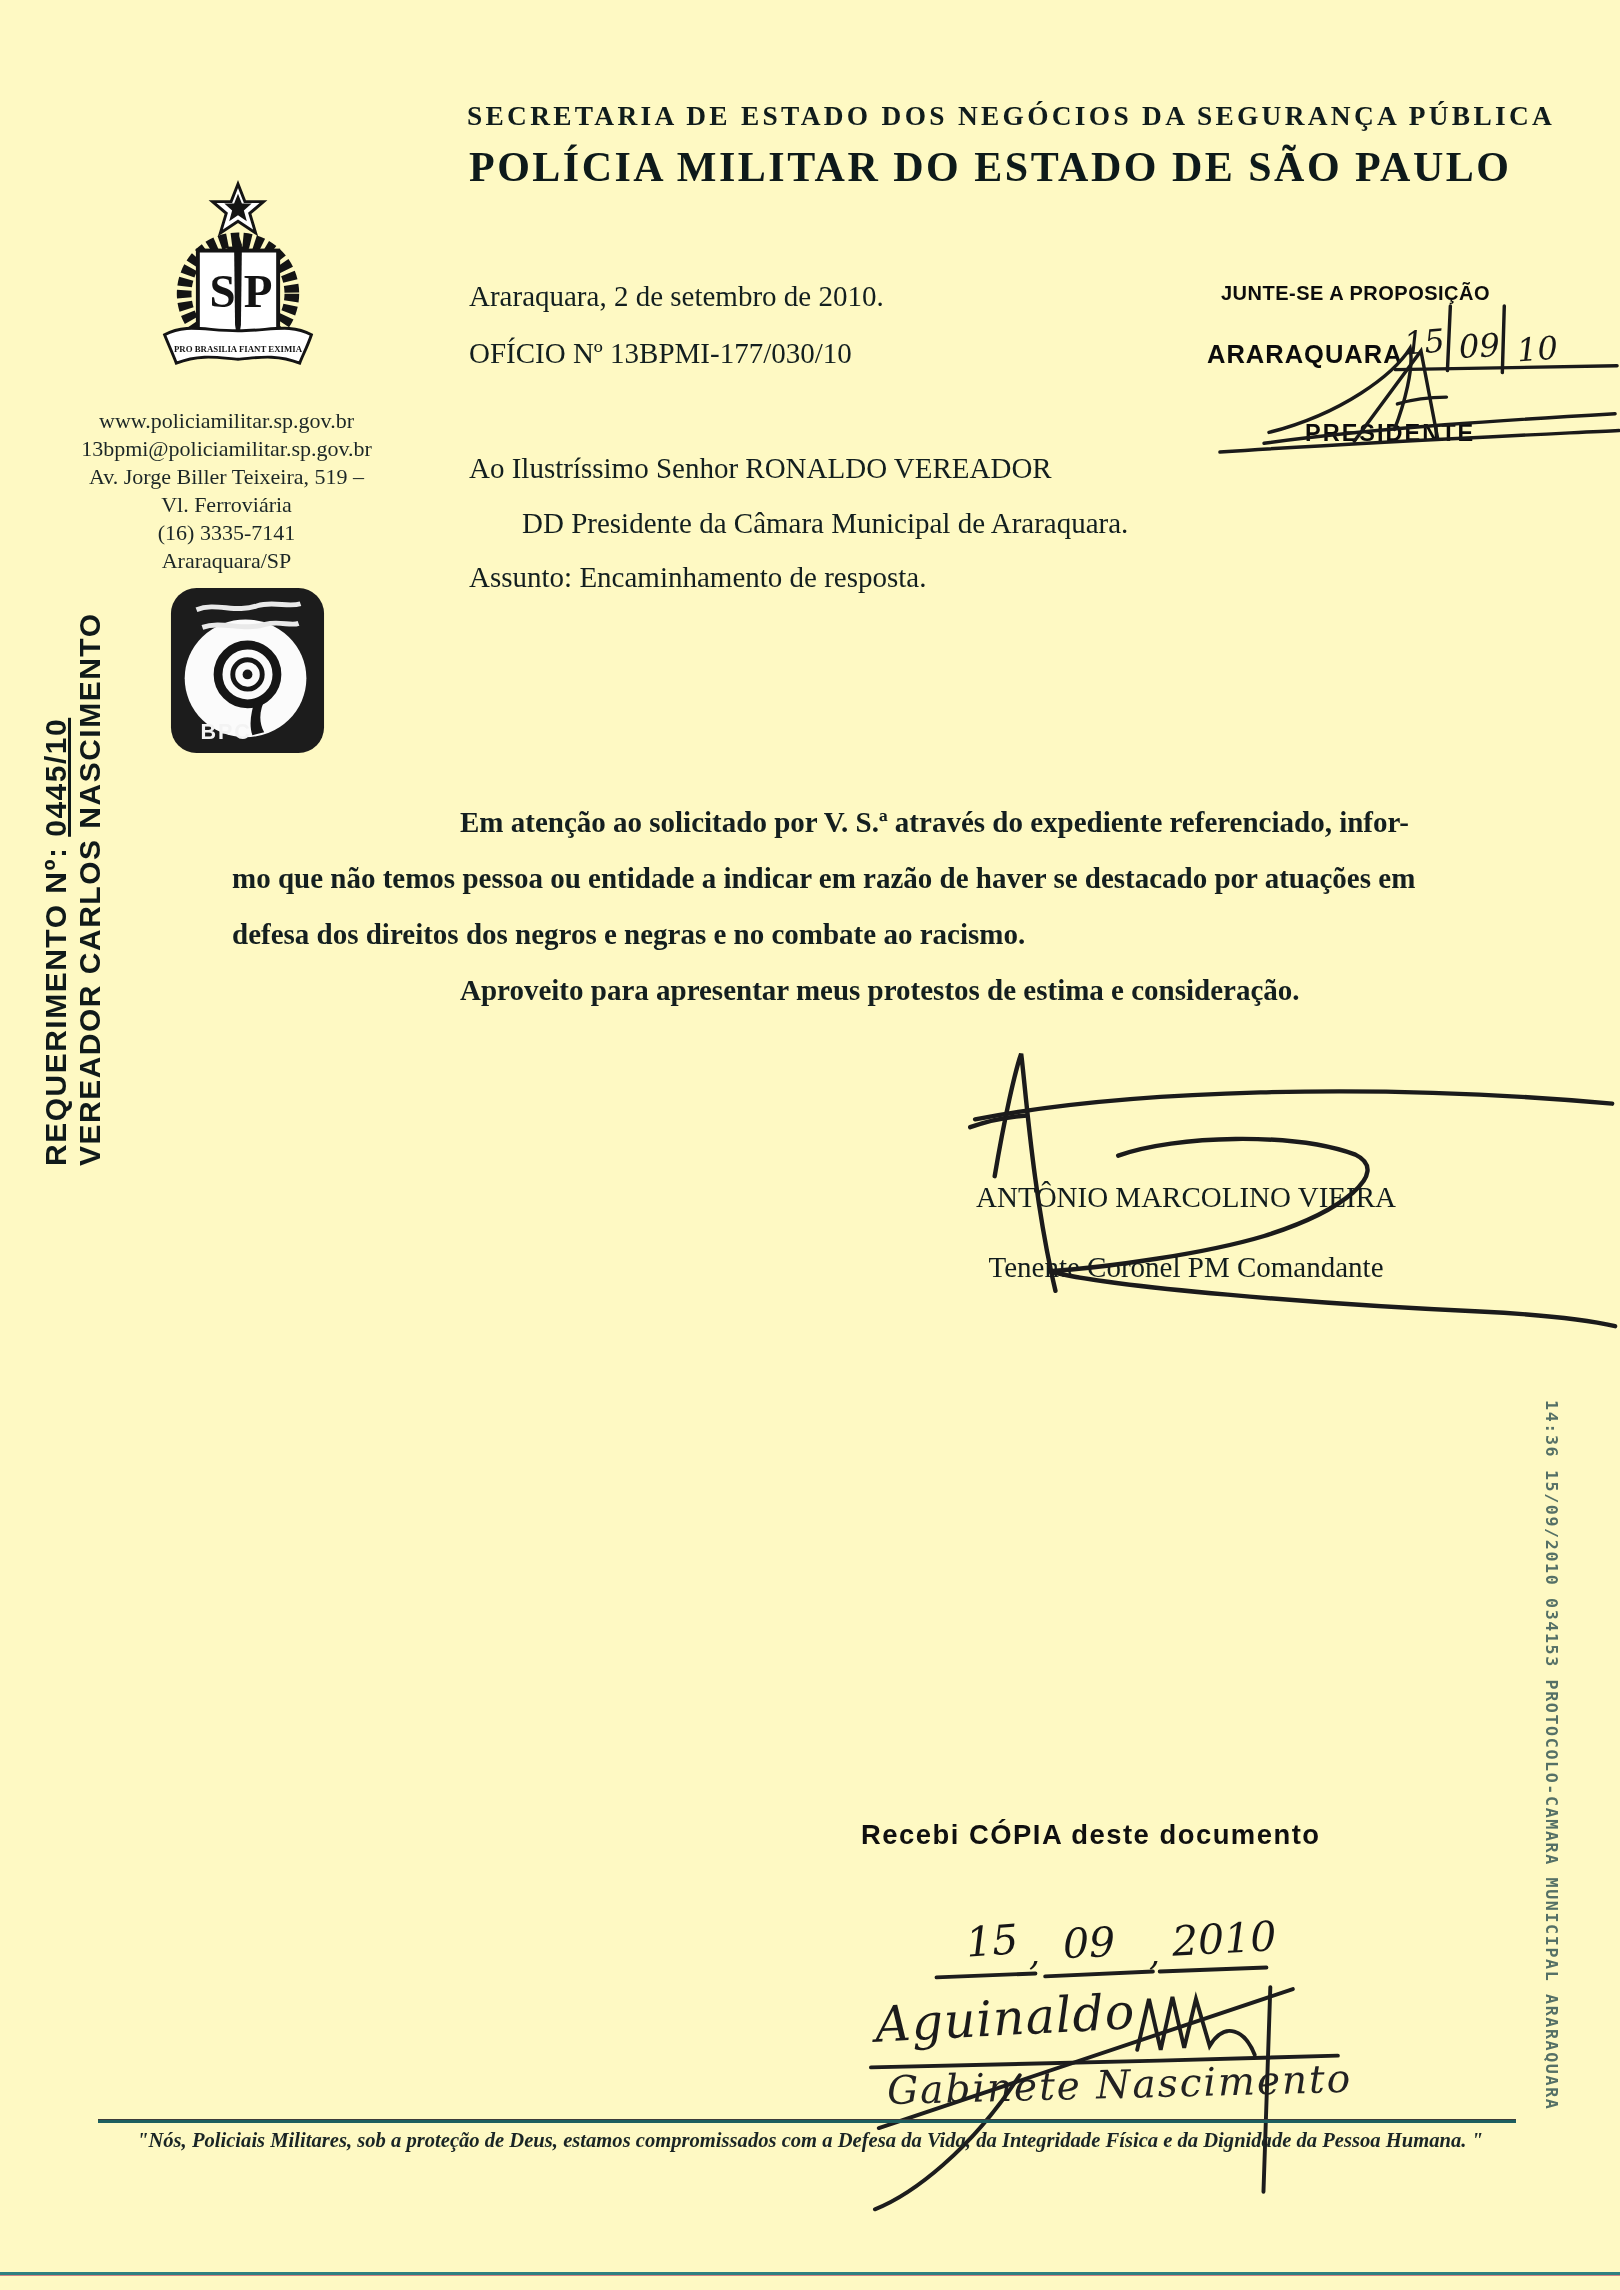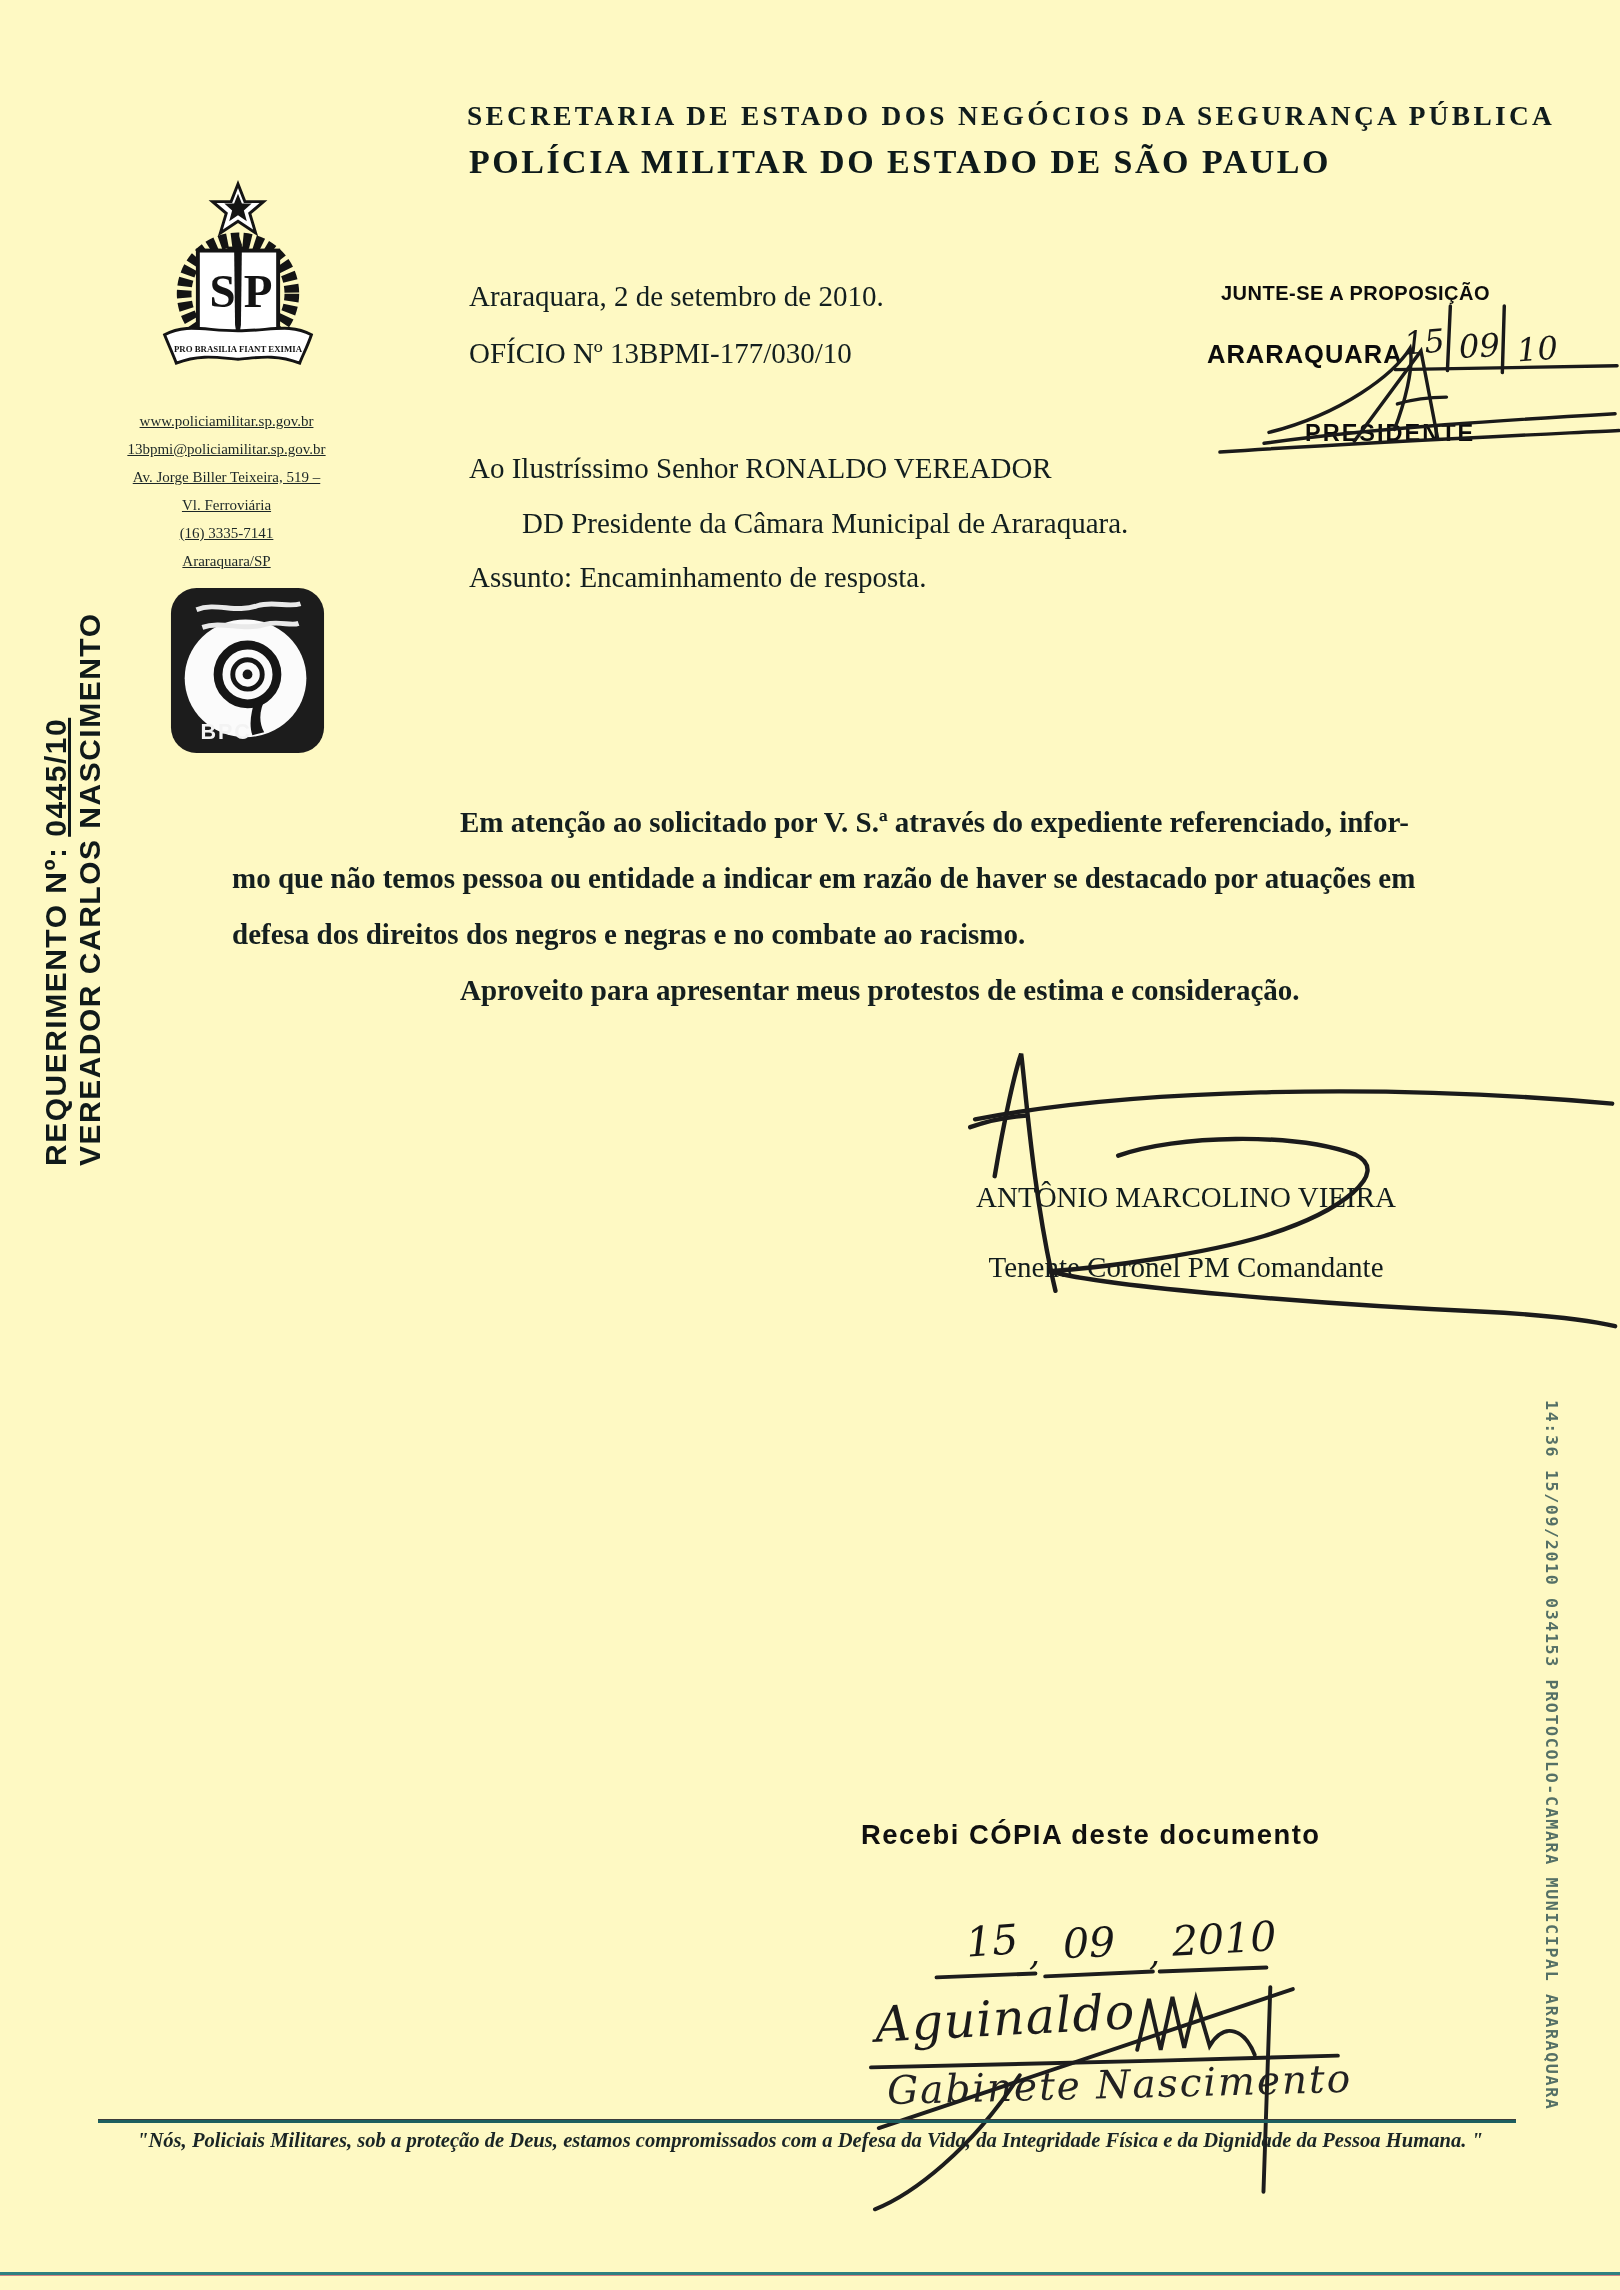--- a/index.html
+++ b/index.html
@@ -2,21 +2,21 @@
 <html><head>
 <meta charset="utf-8">
 <style>
   html,body{margin:0;padding:0;background:#e8e8e8;}
   #page{position:relative;width:1620px;height:2291px;background:#fef9c3;margin:0 auto;
         font-family:"Liberation Serif",serif;color:#161616;overflow:hidden;}
   .abs{position:absolute;}
 
   
   .lh1{left:467px;top:101px;font-weight:bold;font-size:27.4px;letter-spacing:3.3px;color:#101c1c;}
-  .lh2{left:469px;top:143px;font-weight:bold;font-size:34px;letter-spacing:2.5px;color:#0e1a1a;}
+  .lh2{left:469px;top:143px;font-weight:bold;font-size:42px;letter-spacing:2.5px;color:#0e1a1a;}
 
   
   .mline{left:469px;font-size:29px;color:#131f1f;white-space:nowrap;}
   .date-line{top:280px;}
   .oficio-line{top:337px;}
   .from-line{top:398px;}
   .to-line{top:452px;}
   .to2-line{left:522px;top:507px;}
   .subject-line{top:561px;}
   .ref-line{top:617px;}
@@ -24,21 +24,21 @@
   
   .body-block{left:232px;top:806px;width:1290px;font-size:29px;color:#141f1f;}
   .body-line{height:56px;white-space:nowrap;font-weight:bold;}
   .indent{padding-left:228px;}
 
   
   .sig-name{left:941px;top:1181px;width:490px;text-align:center;font-size:29px;color:#121d1d;}
   .sig-title{left:941px;top:1251px;width:490px;text-align:center;font-size:29px;color:#121d1d;}
 
   
-  .contact{left:54px;top:407px;width:345px;text-align:center;font-size:15px;line-height:28px;color:#1c2727;text-decoration:underline;}
+  .contact{left:54px;top:407px;width:345px;text-align:center;font-size:22px;line-height:28px;color:#1c2727;}
   .vreq{left:39px;top:1166px;width:662px;transform:rotate(-90deg);transform-origin:0 0;
         font-family:"Liberation Sans",sans-serif;font-weight:bold;font-size:30px;line-height:34px;
         letter-spacing:1.5px;color:#101a1a;white-space:nowrap;}
   .vreq .num{text-decoration:underline;}
 
   
   .stampfont{font-family:"Liberation Sans",sans-serif;font-weight:bold;color:#0c0c0c;white-space:nowrap;}
   .junte1{left:1221px;top:282px;font-size:20px;letter-spacing:0.5px;}
   .junte2{left:1207px;top:340px;font-size:25.5px;letter-spacing:1px;}
   .junte3{left:1305px;top:420px;font-size:23.5px;letter-spacing:2px;}

